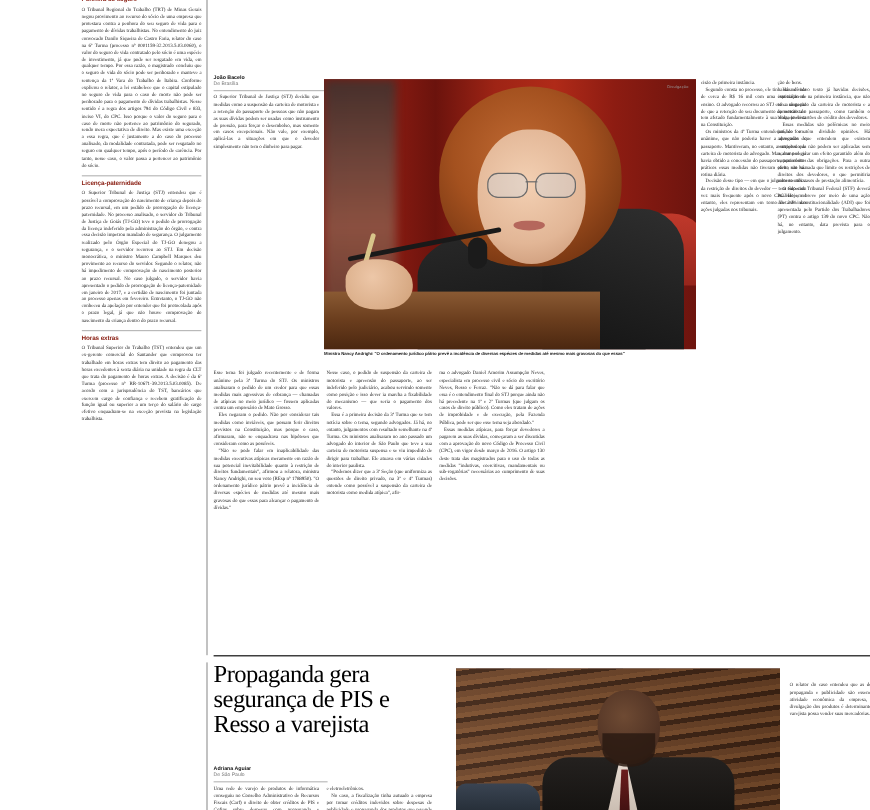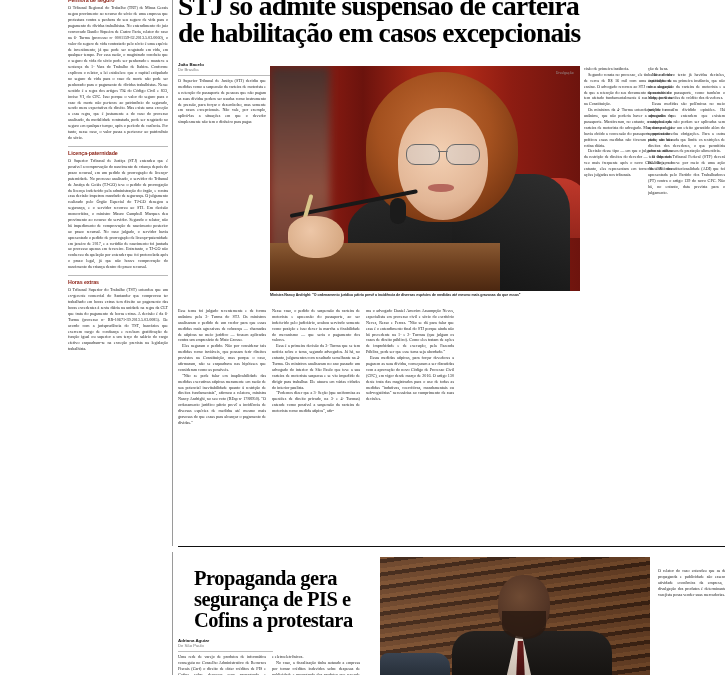--- a/index.html
+++ b/index.html
@@ -55,22 +55,22 @@
 
   
   .rightcol{position:absolute;left:584px;top:66px;width:88px;height:474px;overflow:hidden;}
   .rightcol2{position:absolute;left:648px;top:66px;width:77px;height:474px;overflow:hidden;}
 
   
   .hrule{position:absolute;left:178px;top:546px;width:547px;height:0;border-top:1.6px solid #111;}
 
   
   .bottom{position:absolute;left:178px;top:552px;width:547px;height:123px;}
-  .headline2{font-family:"Liberation Serif",serif;font-weight:bold;font-size:20.5px;
-             line-height:1.02;letter-spacing:-0.5px;color:#000;margin:16px;width:200px;}
+  .headline2{font-family:"Liberation Serif",serif;font-weight:normal;font-size:20.5px;
+             line-height:1.02;letter-spacing:-0.5px;color:#000;margin:0;width:200px;}
   .byline2{position:absolute;left:0px;top:86px;width:95px;}
   .byline2 .name{font-family:"Liberation Sans",sans-serif;font-weight:bold;font-size:4.4px;color:#111;line-height:1.2;}
   .byline2 .place{font-family:"Liberation Sans",sans-serif;font-size:4.2px;color:#777;line-height:1.2;}
   .byline2 .bl-rule{border-top:0.5px solid #bbb;margin-top:3px;}
   .b-lead{position:absolute;left:0px;top:102px;width:88px;height:73px;overflow:hidden;}
   .b-col{position:absolute;top:102px;width:88px;height:73px;overflow:hidden;}
   .bc2{left:94px;}
 
   .photo-bottom{position:absolute;left:202px;top:5px;width:270px;height:118px;overflow:hidden;background:#4c2a1c;}
 
@@ -148,26 +148,20 @@
     <div class="sb-rule"></div>
     <div class="sb-block">
       <div class="sb-head">Horas extras</div>
       <div class="body-text">O Tribunal Superior do Trabalho (TST) entendeu que um ex-gerente comercial do Santander que comprovou ter trabalhado em horas extras tem direito ao pagamento das horas excedentes à sexta diária na unidade na regra da CLT que trata do pagamento de horas extras. A decisão é da 6ª Turma (processo nº RR-10671-39.2013.5.03.0085). De acordo com a jurisprudência do TST, bancários que exercem cargo de confiança e recebem gratificação de função igual ou superior a um terço do salário do cargo efetivo enquadram-se na exceção prevista na legislação trabalhista.</div>
     </div>
   </div>
 
   <div class="vrule"></div>
   <div class="vrule2"></div>
 
-  <div class="main">
-    <h1 class="headline">
-      <span class="l1">STJ só admite suspensão de carteira</span>
-      <span class="l2">de habilitação em casos excepcionais</span>
-    </h1>
-  </div>
 
   <div class="byline">
     <div class="name">João Bacelo</div>
     <div class="place">De Brasília</div>
     <div class="bl-rule"></div>
   </div>
 
   <div class="lead-col body-text">O Superior Tribunal de Justiça (STJ) decidiu que medidas como a suspensão da carteira de motorista e a retenção do passaporte de pessoas que não pagam as suas dívidas podem ser usadas como instrumento de pressão, para forçar o desembolso, mas somente em casos excepcionais. Não vale, por exemplo, aplicá-las a situações em que o devedor simplesmente não tem o dinheiro para pagar.</div>
 
   <div class="photo-main andrighi">
@@ -225,21 +219,21 @@
       <p>Essas medidas são polêmicas no meio jurídico e têm dividido opiniões. Há advogados que entendem que existem restrições que não podem ser aplicadas sem acabar por gerar um efeito garantido além do cumprimento das obrigações. Para a outra parte, não há nada que limite os restrições de direitos dos devedores, o que permitiria somente nos casos de prestação alimentícia.</p>
       <p>O Superior Tribunal Federal (STF) deverá analisar em breve por meio de uma ação direta de inconstitucionalidade (ADI) que foi apresentada pelo Partido dos Trabalhadores (PT) contra o artigo 139 do novo CPC. Não há, no entanto, data prevista para o julgamento.</p>
     </div>
 
   <div class="hrule"></div>
 
   <div class="bottom">
     <h2 class="headline2">
       <span style="display:block">Propaganda gera</span>
       <span style="display:block">segurança de PIS e</span>
-      <span style="display:block">Cofins a protestara</span>
+      <span style="display:block">Resso a varejista</span>
     </h2>
 
     <div class="byline2">
       <div class="name">Adriana Aguiar</div>
       <div class="place">De São Paulo</div>
       <div class="bl-rule"></div>
     </div>
 
     <div class="b-lead body-text">Uma rede de varejo de produtos de informática conseguiu no Conselho Administrativo de Recursos Fiscais (Carf) o direito de obter créditos de PIS e Cofins sobre despesas com propaganda e publicidade de produtos de informática</div>
     <div class="b-col bc2 body-text">

